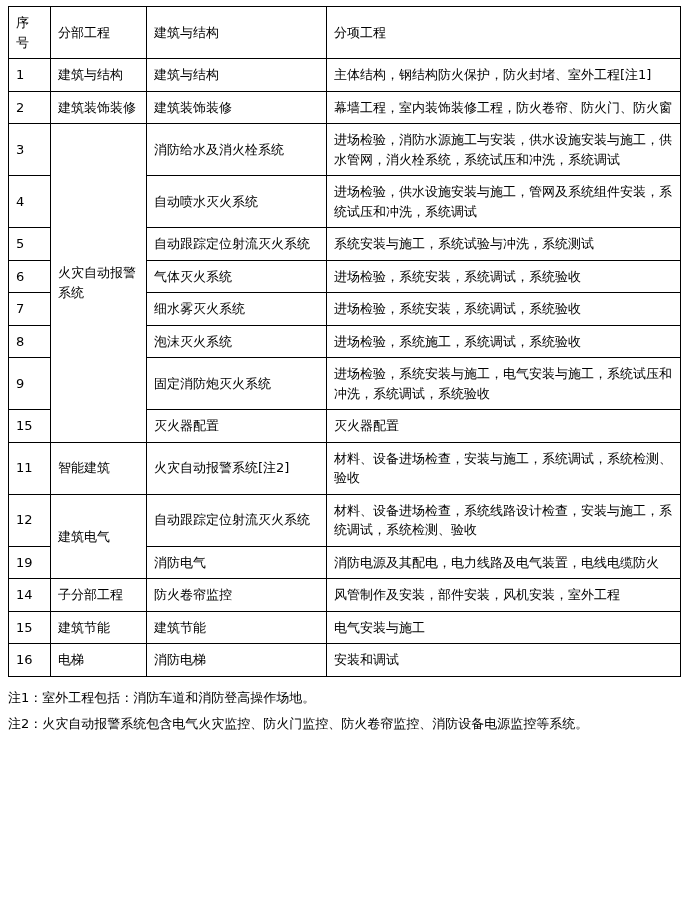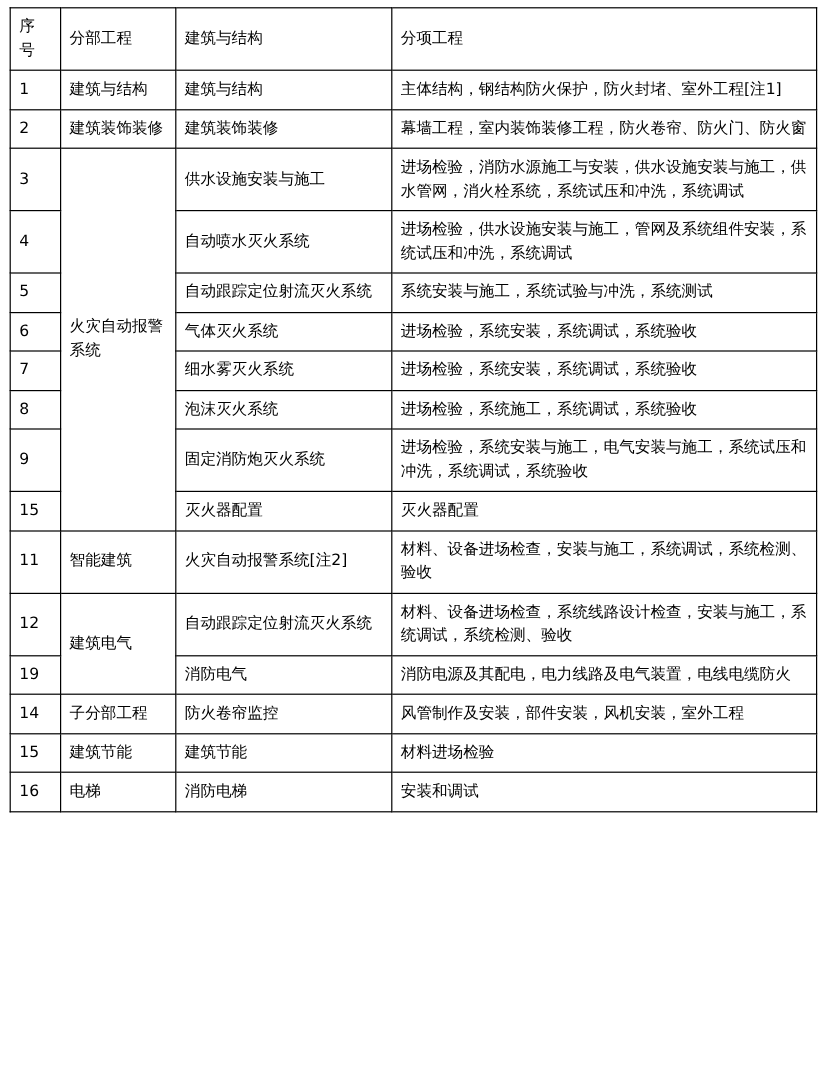--- a/index.html
+++ b/index.html
@@ -95,21 +95,21 @@
       </tr>
       <tr>
         <td class="num">2</td>
         <td>建筑装饰装修</td>
         <td>建筑装饰装修</td>
         <td>幕墙工程，室内装饰装修工程，防火卷帘、防火门、防火窗</td>
       </tr>
       <tr>
         <td class="num">3</td>
         <td rowspan="8">火灾自动报警系统</td>
-        <td>供水设施安装与施工</td>
+        <td>消防给水及消火栓系统</td>
         <td>进场检验，消防水源施工与安装，供水设施安装与施工，供水管网，消火栓系统，系统试压和冲洗，系统调试</td>
       </tr>
       <tr>
         <td class="num">4</td>
         <td>自动喷水灭火系统</td>
         <td>进场检验，供水设施安装与施工，管网及系统组件安装，系统试压和冲洗，系统调试</td>
       </tr>
       <tr>
         <td class="num">5</td>
         <td>自动跟踪定位射流灭火系统</td>
@@ -160,24 +160,28 @@
       <tr>
         <td class="num">14</td>
         <td>子分部工程</td>
         <td>防火卷帘监控</td>
         <td>风管制作及安装，部件安装，风机安装，室外工程</td>
       </tr>
       <tr>
         <td class="num">15</td>
         <td>建筑节能</td>
         <td>建筑节能</td>
-        <td>材料进场检验</td>
+        <td>电气安装与施工</td>
       </tr>
       <tr>
         <td class="num">16</td>
         <td>电梯</td>
         <td>消防电梯</td>
         <td>安装和调试</td>
       </tr>
     </tbody>
   </table>
 
+  <div class="notes">
+    <p>注1：室外工程包括：消防车道和消防登高操作场地。</p>
+    <p>注2：火灾自动报警系统包含电气火灾监控、防火门监控、防火卷帘监控、消防设备电源监控等系统。</p>
+  </div>
 </div>
 
 </body></html>

